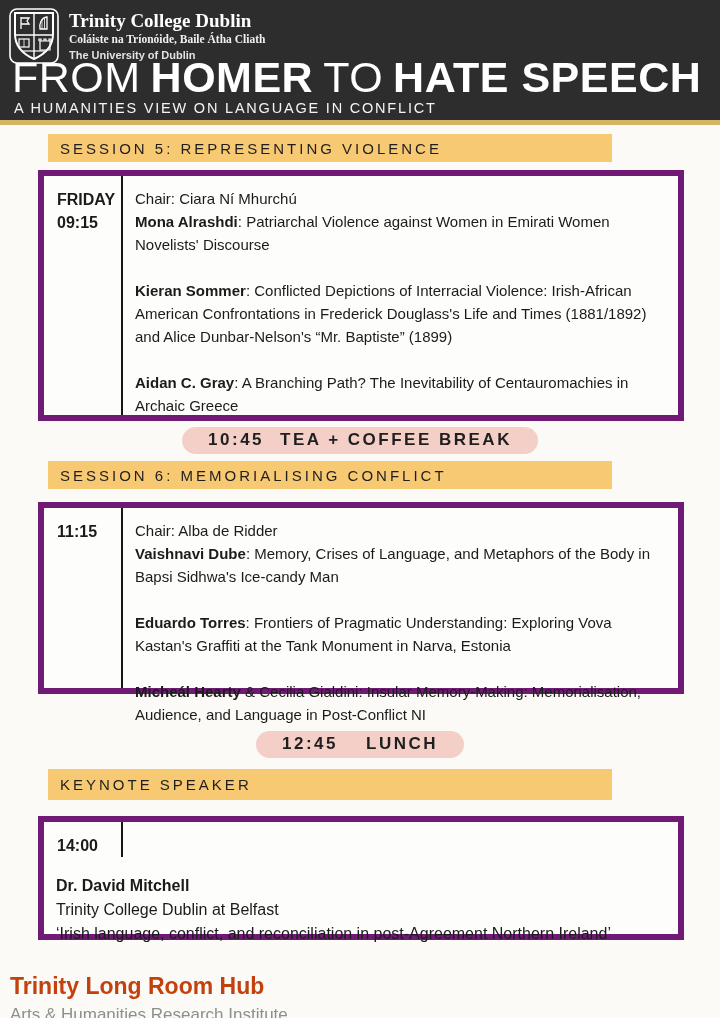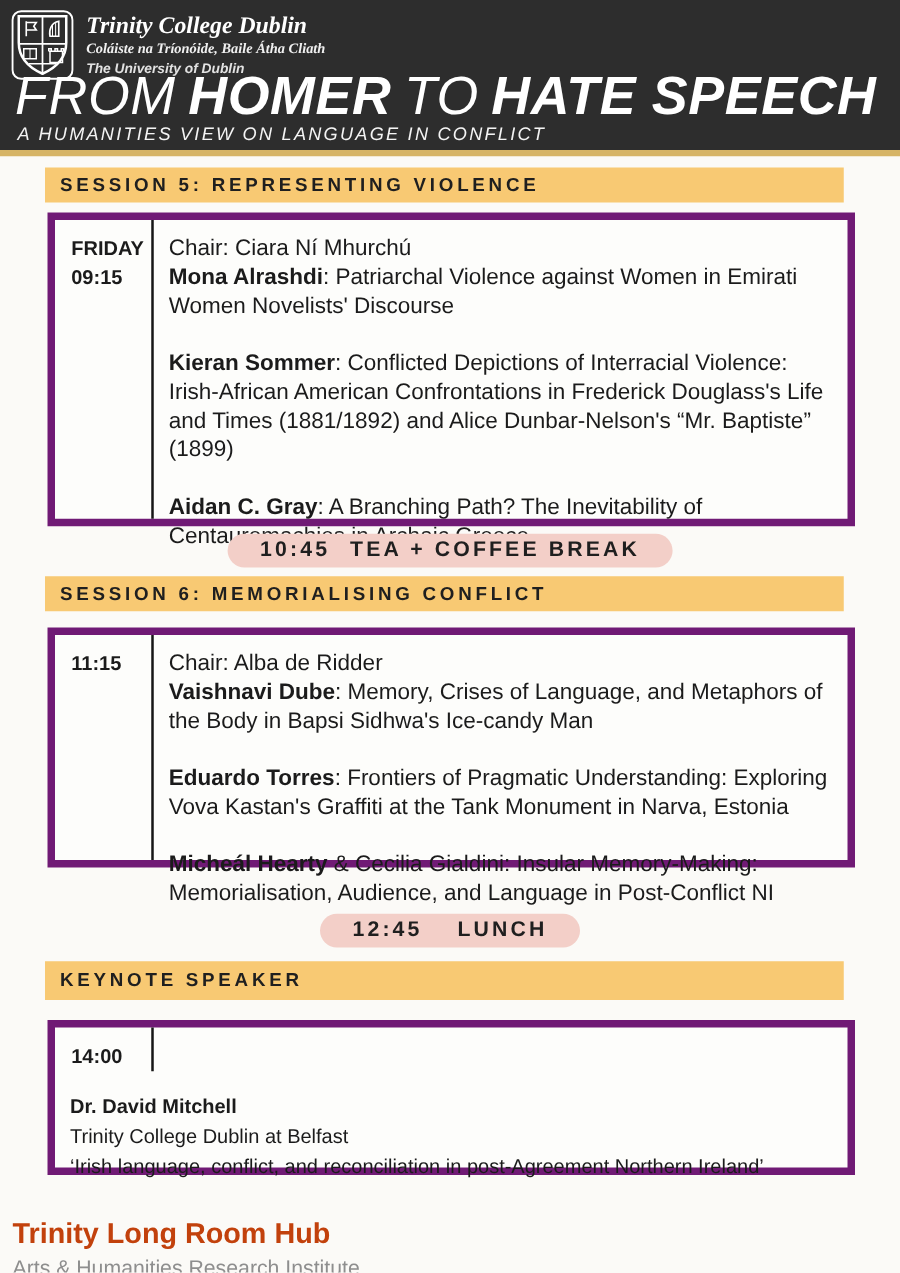--- a/index.html
+++ b/index.html
@@ -2,62 +2,62 @@
 <html><head>
 <meta charset="utf-8">
 <style>
   html,body{margin:0;padding:0;}
   body{
     width:720px;height:1018px;position:relative;overflow:hidden;
     background:#fbfaf7;color:#1b1b1b;
     font-family:"Liberation Sans", sans-serif;
   }
   
-  .header{position:absolute;top:0;left:0;width:720px;height:120px;background:#2d2d2d;font-style:italic;}
+  .header{position:absolute;top:0;left:0;width:720px;height:120px;background:#2d2d2d;}
   .gold-line{position:absolute;top:120px;left:0;width:720px;height:5px;background:#d6b466;}
   .logo-row{display:flex;align-items:flex-start;gap:10px;padding:8px 0 0 9px;}
   .crest{flex-shrink:0;}
   .logo-text{padding-top:2px;line-height:1.15;}
   .logo-t1{font-family:"Liberation Serif", serif;font-weight:bold;font-size:19px;color:#ffffff;}
   .logo-t2{font-family:"Liberation Serif", serif;font-weight:bold;font-size:11.5px;color:#f0f0f0;margin-top:1px;}
   .logo-t3{font-size:11px;color:#e2e2e2;margin-top:3px;font-weight:bold;}
   .main-title{
     position:absolute;left:12px;top:56px;white-space:nowrap;
     font-size:43px;line-height:1;color:#ffffff;letter-spacing:0.5px;
   }
   .main-title .w-light{font-weight:normal;margin-right:10px;}
   .main-title .w-bold{font-weight:bold;margin-right:10px;}
   .sub-title{
     position:absolute;left:14px;top:100px;white-space:nowrap;
     font-size:14.5px;letter-spacing:1.8px;color:#f4f4f4;font-weight:normal;
   }
   
   .banner{
-    position:absolute;left:36px;width:639px;height:28px;background:#f8c973;
+    position:absolute;left:48px;width:564px;height:28px;background:#f8c973;
     display:flex;align-items:center;padding-left:12px;box-sizing:border-box;
-    font-weight:bold;font-size:15px;letter-spacing:3px;color:#1f1f1f;white-space:nowrap;
+    font-weight:normal;font-size:15px;letter-spacing:3px;color:#1f1f1f;white-space:nowrap;
   }
   #banner-s5{top:134px;}
   #banner-s6{top:461px;}
   #banner-keynote{top:769px;height:31px;}
   
   .stable{
     position:absolute;left:38px;width:646px;box-sizing:border-box;
     border:6px solid #701a75;display:flex;background:#fdfdfb;
   }
   #table1{top:170px;height:251px;}
   #table2{top:502px;height:192px;}
   #table3{top:816px;height:124px;flex-direction:column;}
   .timecell{
     width:79px;flex-shrink:0;box-sizing:border-box;border-right:2px solid #161616;
     padding:12px 4px 0 13px;font-weight:bold;font-size:16px;line-height:23px;
   }
   .bodycell{
     flex:1;min-width:0;padding:11px 12px 0 12px;
-    font-size:18px;line-height:23px;
+    font-size:15px;line-height:23px;
   }
   .entry{margin:0;}
   .gap{margin-top:23px;}
   .entry strong{font-weight:bold;}
   #table3 .bodycell{padding-top:17px;font-size:16px;line-height:24px;}
   
   .pill{
     position:absolute;left:50%;transform:translateX(-50%);
     background:#f3cfc8;border-radius:20px;padding:3px 26px 4px 26px;
     font-size:17px;font-weight:bold;letter-spacing:2.5px;color:#1f1f1f;white-space:nowrap;

